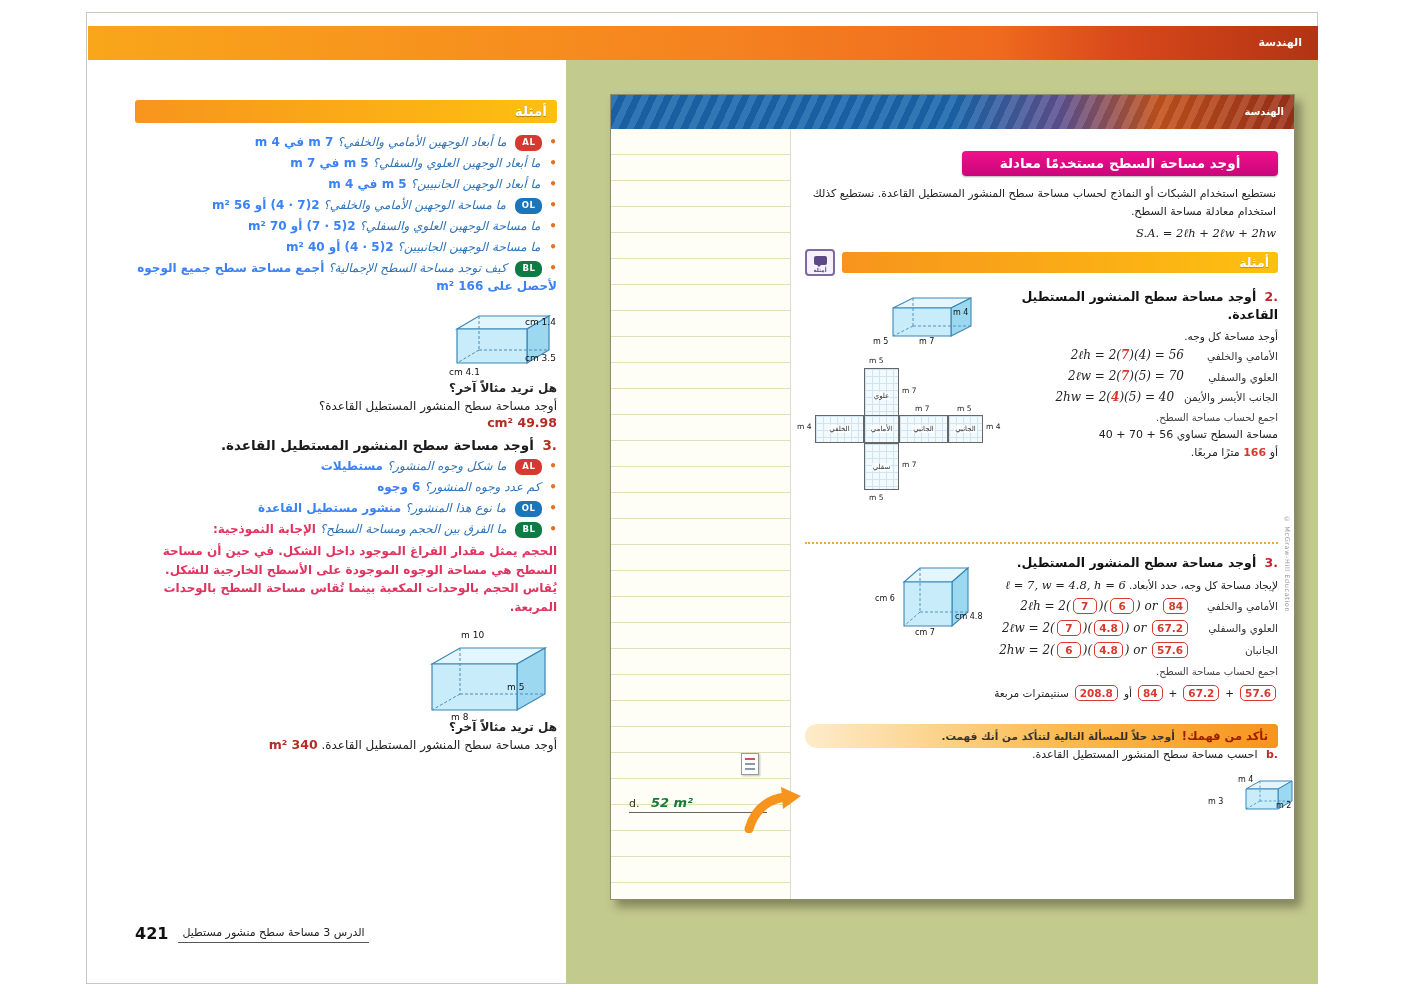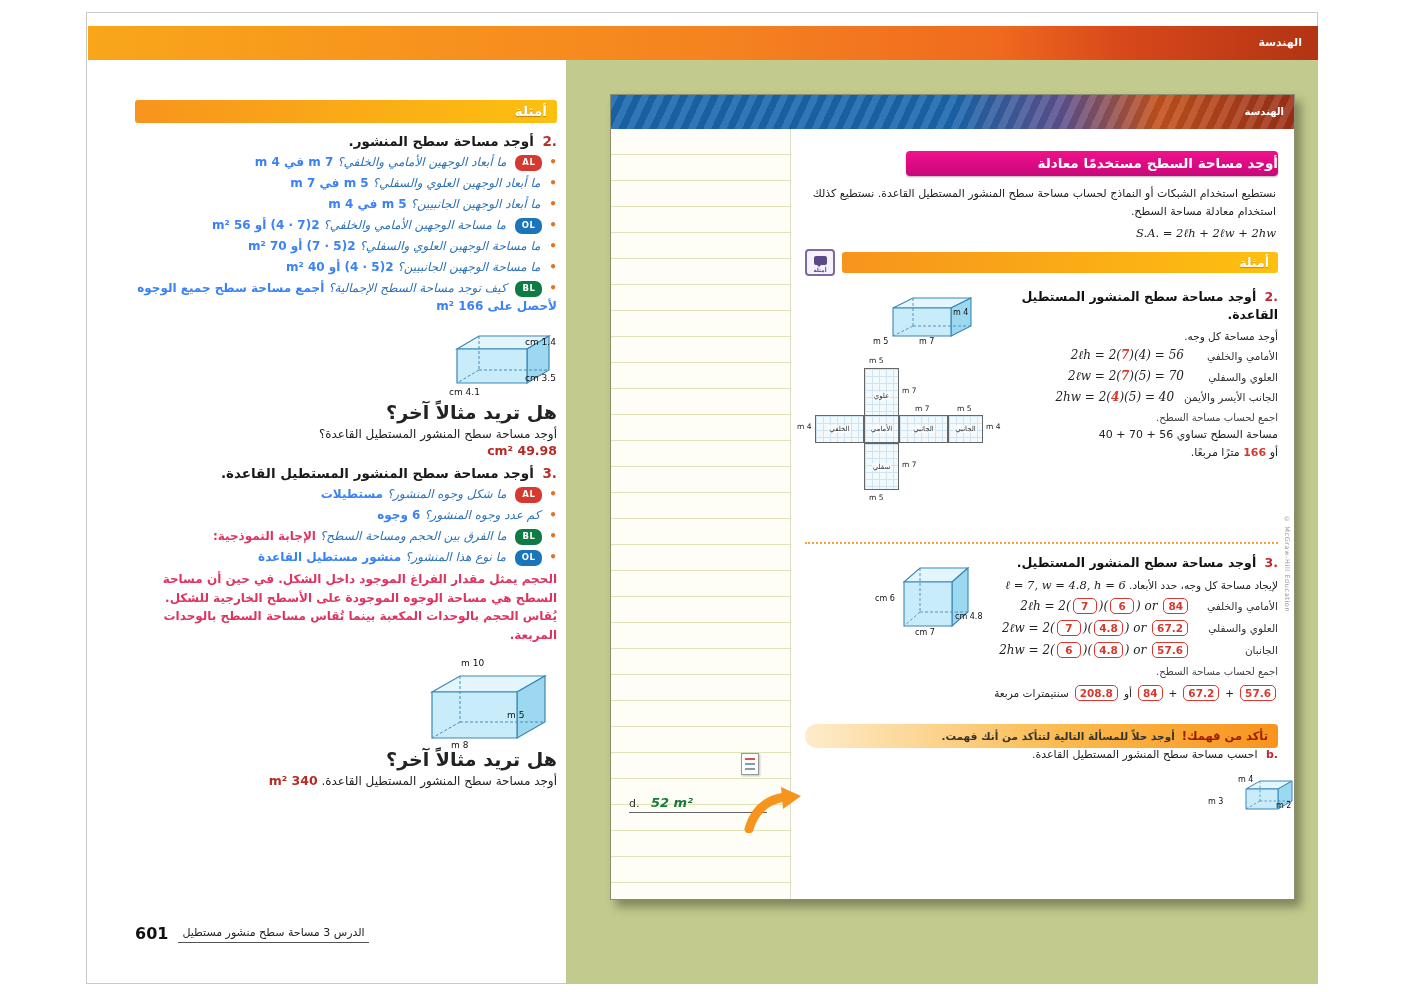--- a/index.html
+++ b/index.html
@@ -21,21 +21,21 @@
   .dot{color:#e8711c;font-weight:bold;margin-left:5px}
   .badge{display:inline-block;color:#fff;font-weight:bold;font-size:8.5px;padding:1px 7px 2px;border-radius:7px;margin:0 2px 0 5px;vertical-align:1px;letter-spacing:.5px}
   .b-al{background:#d6392f}.b-ol{background:#1b75bb}.b-bl{background:#0f7b44}
   .q{color:#2f74b9;font-style:italic}
   .a{color:#3b82f6;font-weight:bold}
   .a-red{color:#e1335f;font-weight:bold}
   .red-par{color:#e1335f;font-weight:bold;font-size:12px;line-height:1.55;margin:2px 0 6px}
   .t-sec{position:relative;min-height:96px;margin:8px 0 4px}
   .t-fig{position:absolute;left:0;top:6px}
   .t-more{padding-left:122px}
-  .t-more-h{font-size:19px;font-weight:bold;margin-bottom:2px}
+  .t-more-h{font-size:12px;font-weight:bold;margin-bottom:2px}
   .t-more-t{font-size:12px;line-height:1.5}
   .ans-red{color:#b62c25;font-weight:bold;font-size:12.5px}
   .figlab{position:absolute;font-size:9px;color:#111;white-space:nowrap}
   .t-footer{left:135px;top:924px;display:flex;align-items:flex-end;gap:10px}
   .t-pagenum{font-size:16px;font-weight:bold;color:#111}
   .t-lesson{direction:rtl;font-size:11px;color:#222;border-bottom:1px solid #555;padding:0 4px 3px}
 
   
   .spage{left:610px;top:94px;width:685px;height:806px;background:#fff;border:1px solid #8d8d70;box-shadow:6px 7px 9px rgba(50,50,30,.45)}
   .shead{left:0;top:0;width:683px;height:34px;
@@ -44,21 +44,21 @@
   .shead-label{right:10px;top:11px;color:#fff;font-size:10px;font-weight:bold}
   .notebook{left:0;top:34px;width:180px;height:770px;background:repeating-linear-gradient(180deg,#fffef6 0 25px,#dde4b8 25px 26px);border-right:1px solid #ddddc8}
   .nb-ans{left:18px;top:700px;width:138px;direction:ltr;font-size:11px;color:#333;border-bottom:1px solid #666;padding-bottom:2px}
   .hand{font-weight:bold;font-style:italic;color:#177a3c;font-size:13px;margin-left:8px}
   .note-icon{left:130px;top:658px;width:18px;height:22px;background:#fff;border:1px solid #999;box-shadow:1px 1px 2px rgba(0,0,0,.25)}
   .note-icon i{position:absolute;left:3px;right:3px;height:2px;background:#c55}
   .note-icon i:nth-child(1){top:4px}.note-icon i:nth-child(2){top:9px;background:#89a}.note-icon i:nth-child(3){top:14px;background:#89a}
   .side-copy{right:3px;top:420px;writing-mode:vertical-rl;font-size:6.5px;color:#9a9a9a;letter-spacing:.6px}
 
   .scontent{left:180px;top:34px;width:505px;height:770px;padding:12px 18px 0 14px;direction:rtl;text-align:right;color:#222}
-  .pink-banner{width:372px;height:25px;margin:10px 0 0 auto;margin-right:0;background:linear-gradient(180deg,#f0118c,#c9067a);border-radius:4px;color:#fff;font-weight:bold;font-size:13.5px;line-height:25px;text-align:right;box-shadow:0 1px 2px rgba(0,0,0,.3)}
+  .pink-banner{width:316px;height:25px;margin:10px 0 0 auto;margin-right:0;background:linear-gradient(180deg,#f0118c,#c9067a);border-radius:4px;color:#fff;font-weight:bold;font-size:13.5px;line-height:25px;text-align:center;box-shadow:0 1px 2px rgba(0,0,0,.3)}
   .intro{font-size:11px;line-height:1.6;margin:9px 2px 2px}
   .formula-line{margin:1px 2px 8px}
   .formula{direction:ltr;unicode-bidi:embed;font-family:"DejaVu Serif",serif;font-style:italic;font-size:11.5px}
   .ex-banner-row{display:flex;align-items:center;gap:7px;margin:6px 0 12px}
   .ex-banner{flex:1;height:21px;background:linear-gradient(270deg,#fdc010,#f7941d);border-radius:3px;color:#fff;font-weight:bold;font-size:12.5px;line-height:21px;padding:0 9px;text-shadow:0 1px 1px rgba(0,0,0,.25)}
   .stamp{width:30px;height:27px;border:2px solid #7d6aa0;border-radius:4px;background:#f6f2fb;position:relative;flex:0 0 auto}
   .stamp .bub{position:absolute;left:7px;top:5px;width:13px;height:9px;background:#5b4a86;border-radius:2px}
   .stamp .tail{position:absolute;left:9px;top:13px;width:0;height:0;border:3px solid transparent;border-top-color:#5b4a86}
   .stamp .cap{position:absolute;left:0;right:0;bottom:1px;text-align:center;font-size:5.5px;color:#5b4a86;font-weight:bold}
 
@@ -105,24 +105,20 @@
   <div class="abs topbar">
     <span class="abs topbar-label">الهندسة</span>
   </div>
 
   <aside class="abs teacher">
 
     <div class="t-banner">
       <span>أمثلة</span>
     </div>
 
-    <div class="t-head">
-      <span class="t-num">2.</span>
-      <span>أوجد مساحة سطح المنشور.</span>
-    </div>
 
     <ul class="t-bullets">
       <li>
         <span class="dot">•</span><span class="badge b-al">AL</span>
         <span class="q">ما أبعاد الوجهين الأمامي والخلفي؟</span>
         <span class="a">7 m في 4 m</span>
       </li>
       <li>
         <span class="dot">•</span>
         <span class="q">ما أبعاد الوجهين العلوي والسفلي؟</span>
@@ -184,28 +180,28 @@
         <span class="dot">•</span><span class="badge b-al">AL</span>
         <span class="q">ما شكل وجوه المنشور؟</span>
         <span class="a">مستطيلات</span>
       </li>
       <li>
         <span class="dot">•</span>
         <span class="q">كم عدد وجوه المنشور؟</span>
         <span class="a">6 وجوه</span>
       </li>
       <li>
+        <span class="dot">•</span><span class="badge b-ol">OL</span>
+        <span class="q">ما نوع هذا المنشور؟</span>
+        <span class="a">منشور مستطيل القاعدة</span>
+      </li>
+      <li>
         <span class="dot">•</span><span class="badge b-bl">BL</span>
         <span class="q">ما الفرق بين الحجم ومساحة السطح؟</span>
         <span class="a a-red">الإجابة النموذجية:</span>
-      </li>
-      <li>
-        <span class="dot">•</span><span class="badge b-ol">OL</span>
-        <span class="q">ما نوع هذا المنشور؟</span>
-        <span class="a">منشور مستطيل القاعدة</span>
       </li>
     </ul>
 
     <div class="red-par">الحجم يمثل مقدار الفراغ الموجود داخل الشكل. في حين أن مساحة السطح هي مساحة الوجوه الموجودة على الأسطح الخارجية للشكل. يُقاس الحجم بالوحدات المكعبة بينما تُقاس مساحة السطح بالوحدات المربعة.</div>
 
     <div class="t-sec" style="min-height:104px">
       <div class="t-fig figwrap" style="width:150px;height:96px;top:14px">
         <svg width="135" height="80" viewBox="0 0 135 80">
           <polygon points="10,26 38,10 123,10 95,26" fill="#e4f6fd" stroke="#3a87b7" stroke-width="1.2"></polygon>
           <polygon points="95,26 123,10 123,56 95,72" fill="#9cd9f0" stroke="#3a87b7" stroke-width="1.2"></polygon>
@@ -220,21 +216,21 @@
         <div class="t-more-h">هل تريد مثالاً آخر؟</div>
         <div class="t-more-t">
           <span>أوجد مساحة سطح المنشور المستطيل القاعدة.</span>
           <span class="ans-red">340 m²</span>
         </div>
       </div>
     </div>
   </aside>
 
   <div class="abs t-footer">
-    <span class="t-pagenum">601</span>
+    <span class="t-pagenum">421</span>
     <span class="t-lesson">الدرس 3  مساحة سطح منشور مستطيل</span>
   </div>
 
   <main class="abs spage">
 
     <div class="abs shead">
       <span class="abs shead-label">الهندسة</span>
     </div>
 
     <div class="abs notebook"></div>

